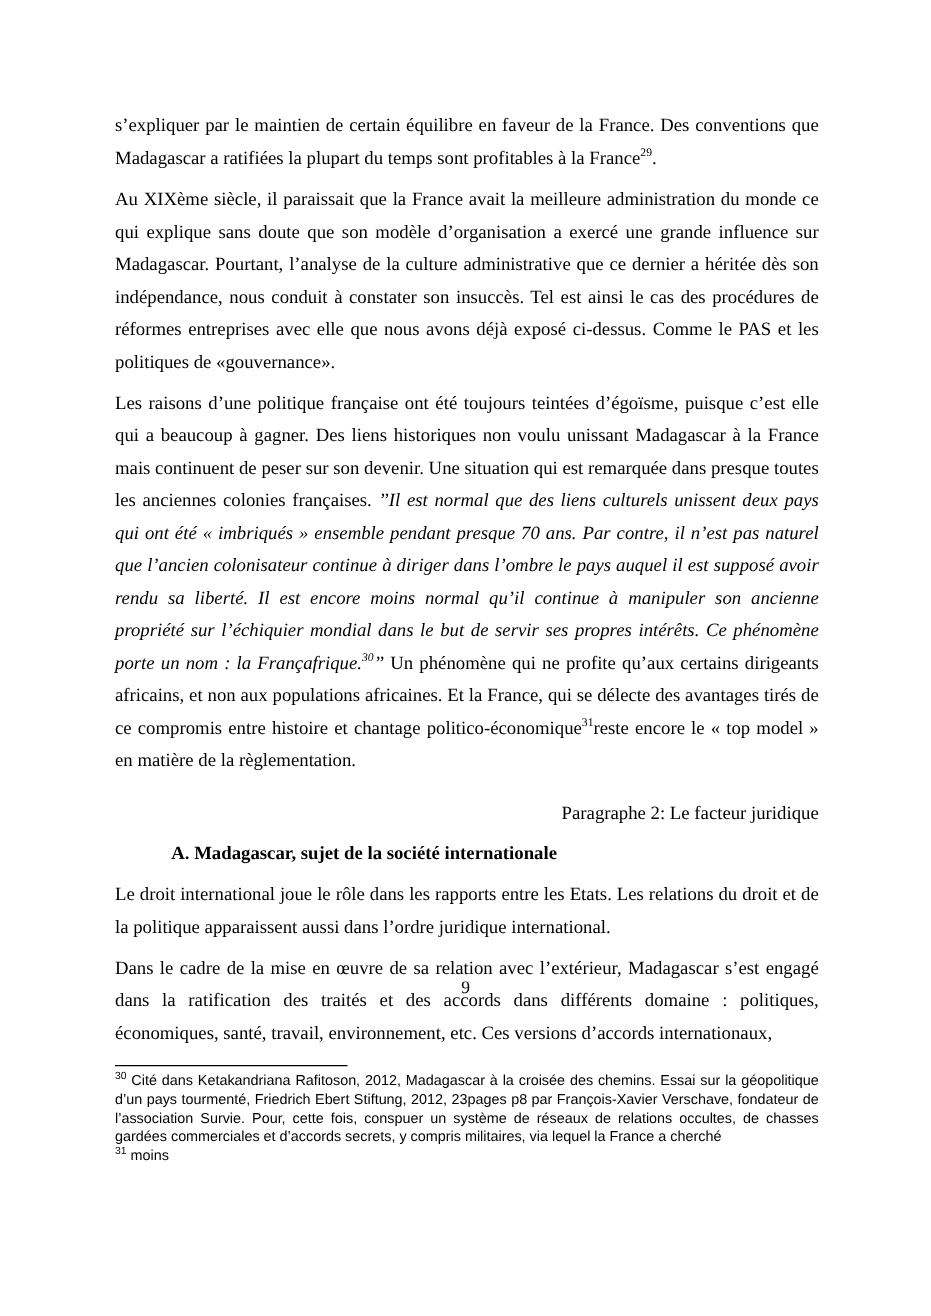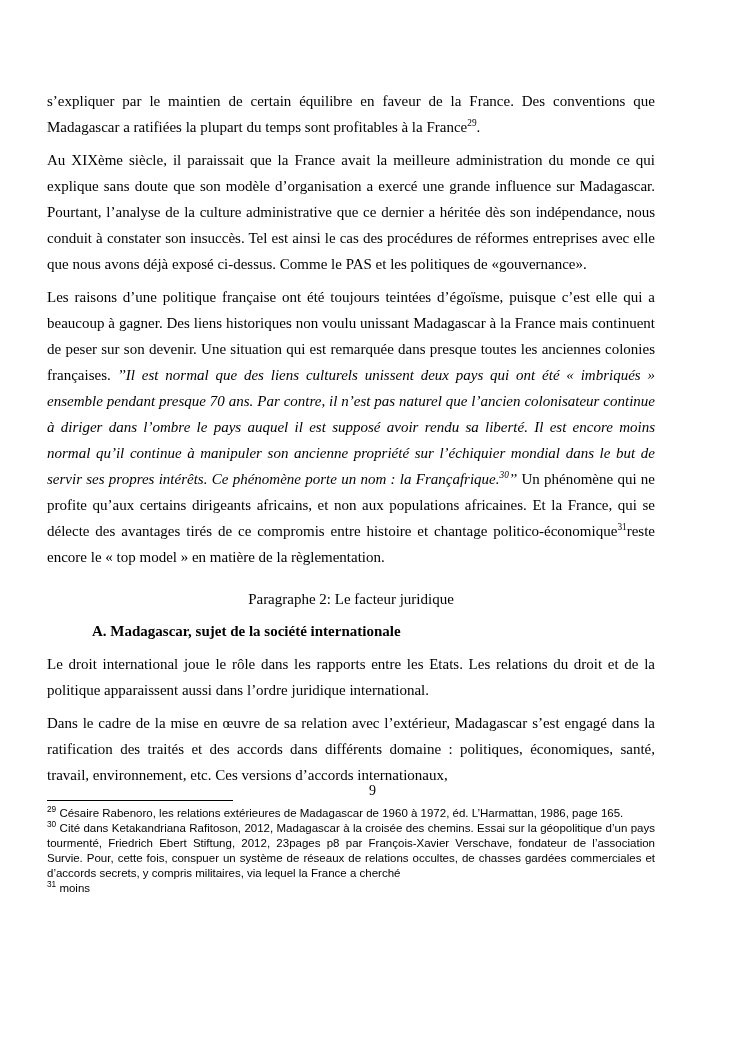--- a/index.html
+++ b/index.html
@@ -8,39 +8,39 @@
     width: 745px;
     height: 1053px;
     position: relative;
     overflow: hidden;
     font-family: "Liberation Serif", serif;
     color: #000000;
   }
   .page {
     width: 745px;
     height: 853px;
-    padding: 88px 90px 0 47px;
+    padding: 88px 90px 0 92px;
     position: relative;
   }
   .para {
     font-size: 15px;
     line-height: 26px;
     text-align: justify;
     margin-bottom: 7px;
   }
   .it { font-style: italic; }
   sup {
     font-size: 0.62em;
     line-height: 0;
     vertical-align: super;
   }
   .subsection-title {
     margin-top: 16px;
     margin-bottom: 0;
-    text-align: center;
+    text-align: right;
   }
   .heading-a {
     font-weight: bold;
     padding-left: 45px;
     margin-top: 6px;
     margin-bottom: 7px;
     text-align: left;
   }
   .footnote-rule {
     width: 186px;
@@ -81,20 +81,19 @@
 
   <p class="para heading-a">A.  Madagascar, sujet de la société internationale</p>
 
   <p class="para">Le droit international joue le rôle dans les rapports entre les Etats. Les relations du droit et de la politique apparaissent aussi dans l’ordre juridique international.</p>
 
   <p class="para">Dans le cadre de la mise en œuvre de sa relation avec l’extérieur, Madagascar s’est engagé dans la ratification des traités et des accords dans différents domaine : politiques, économiques, santé, travail, environnement, etc. Ces versions d’accords internationaux,</p>
 
   <div class="footnote-rule"></div>
 
   <div class="footnotes">
-    <p class="footnote"><sup>29</sup><span> Césaire Rabenoro, les relations extérieures de Madagascar de 1960 à 1972, éd. L’Harmattan, 1986, page 165.</span></p>
     <p class="footnote"><sup>30</sup><span> Cité dans Ketakandriana Rafitoson, 2012, Madagascar à la croisée des chemins. Essai sur la géopolitique d’un pays tourmenté, Friedrich Ebert Stiftung, 2012, 23pages p8 par François-Xavier Verschave, fondateur de l’association Survie. Pour, cette fois, conspuer un système de réseaux de relations occultes, de chasses gardées commerciales et d’accords secrets, y compris militaires, via lequel la France a cherché</span></p>
     <p class="footnote"><sup>31</sup><span> moins</span></p>
   </div>
 
   <div class="page-number">9</div>
 
 </div>
 
 </body></html>

